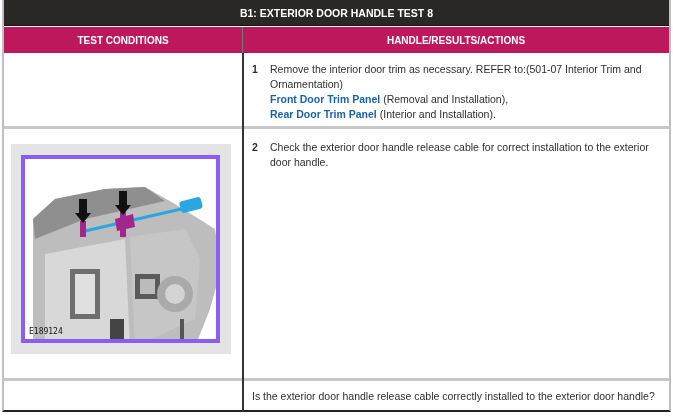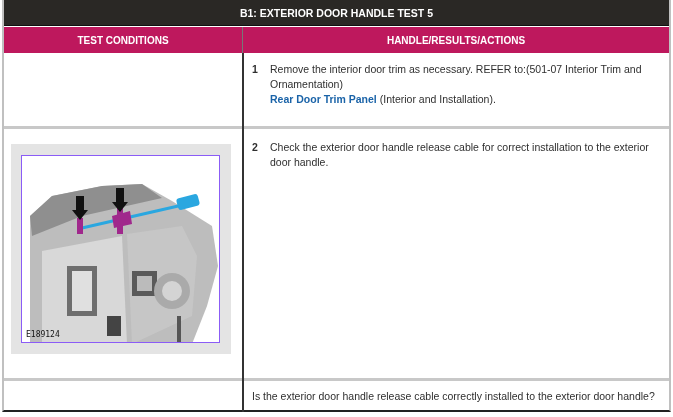--- a/index.html
+++ b/index.html
@@ -29,40 +29,43 @@
     .row3 { top: 381px; height: 31px; }
 
     .cell-right { position: absolute; left: 248px; right: 10px; line-height: 15px; font-size: 10.5px; color: #2f2f2f; }
     .step { display: flex; }
     .step-num { width: 18px; font-weight: bold; flex-shrink: 0; }
     .link { color: #1a63a8; font-weight: bold; }
 
     .fig-frame { position: absolute; left: 11px; top: 144px; width: 220px; height: 210px;
       background: #e4e4e4; }
     .fig { position: absolute; left: 21px; top: 155px; width: 199px; height: 188px;
-      background: #fff; border: 1px solid #8b5cf6; overflow: hidden; }
+      background: #fff; border: 4px solid #8b5cf6; overflow: hidden; }
     .fig-label { position: absolute; left: 4px; bottom: 3px; font-family: "DejaVu Sans Mono", monospace; font-size: 8px; color: #111; }
   </style>
 </head>
 <body>
 
 <div class="table">
-  <div class="title-row">B1: EXTERIOR DOOR HANDLE TEST 5</div>
+  <div class="title-row">B1: EXTERIOR DOOR HANDLE TEST 8</div>
 
   <div class="header-row">
     <div class="hc left">TEST CONDITIONS</div>
     <div class="hc right">HANDLE/RESULTS/ACTIONS</div>
   </div>
 
   <div class="row row1">
     <div class="cell-right" style="top:9px;">
       <div class="step">
         <span class="step-num">1</span>
         <div>
           <div>Remove the interior door trim as necessary. REFER to:(501-07 Interior Trim and Ornamentation)</div>
+          <div>
+            <span class="link">Front Door Trim Panel</span><span> (Removal and Installation),</span>
+          </div>
           <div>
             <span class="link">Rear Door Trim Panel</span><span> (Interior and Installation).</span>
           </div>
         </div>
       </div>
     </div>
   </div>
 
   <div class="row row2">
     <div class="cell-right" style="top:11px;">

